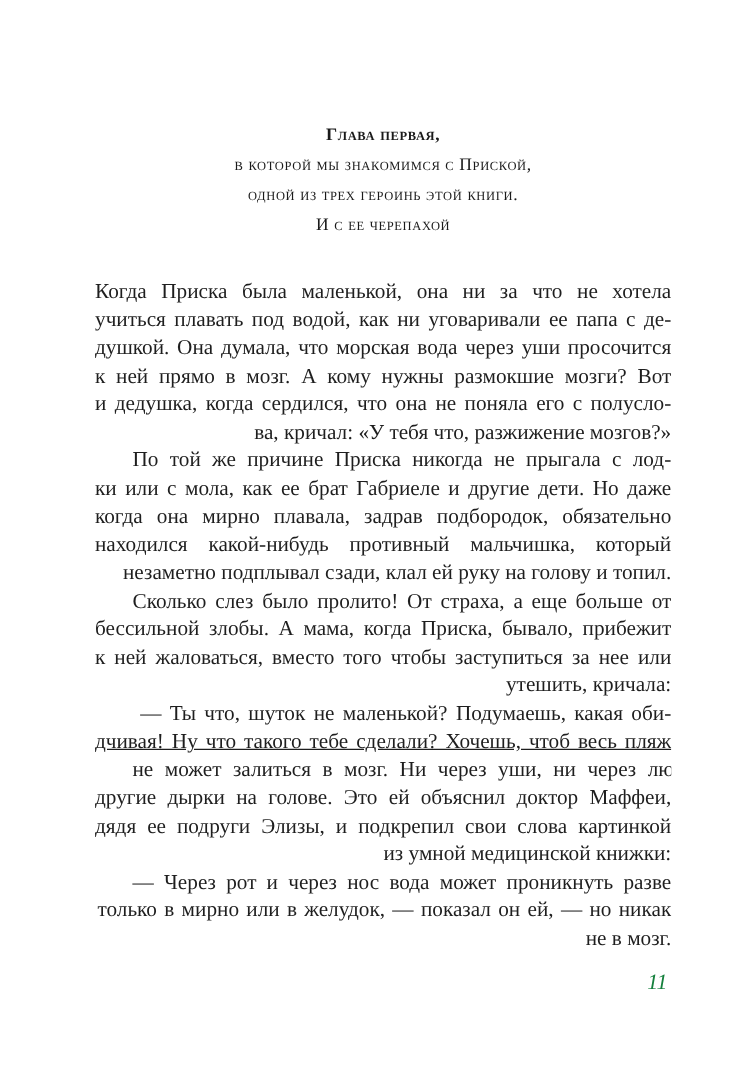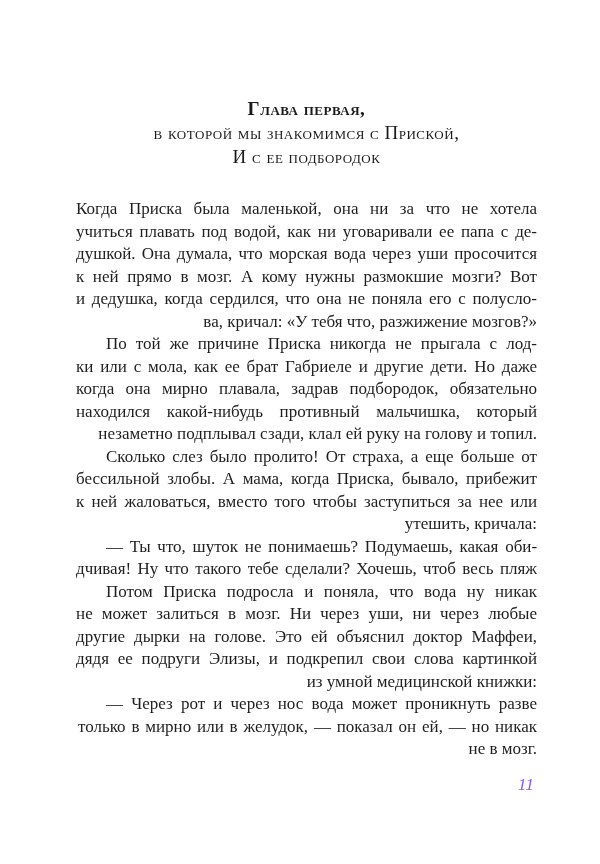--- a/index.html
+++ b/index.html
@@ -21,21 +21,21 @@
     box-sizing: border-box;
     background: #ffffff;
     padding: 97px 63px 0 76px;
   }
   .heading {
     text-align: center;
     margin-bottom: 29px;
   }
   .h-line {
     font-variant: small-caps;
-    font-size: 19px;
+    font-size: 14px;
     line-height: 24px;
     letter-spacing: 0.5px;
     color: #1a1a1a;
   }
   .h-line.bold {
     font-weight: bold;
   }
   .body-text {
     font-size: 17px;
     line-height: 22.5px;
@@ -53,31 +53,32 @@
   }
   .line span {
     white-space: nowrap;
   }
   .page-number {
     text-align: right;
     font-style: italic;
     font-size: 17.5px;
     margin-top: 13px;
     padding-right: 3px;
-    color: #8b5cf6;
+    color: #15803d;
   }
 </style>
 </head>
 <body>
 
 <div class="page">
   <div class="heading">
     <div class="h-line bold">Глава первая,</div>
     <div class="h-line">в которой мы знакомимся с Приской,</div>
-    <div class="h-line">И с ее подбородок</div>
+    <div class="h-line">одной из трех героинь этой книги.</div>
+    <div class="h-line">И с ее черепахой</div>
   </div>
 
   <div class="body-text">
       <div class="para">
         <div class="line"><span style="word-spacing: 7.36px;">Когда Приска была маленькой, она ни за что не хотела</span></div>
         <div class="line"><span style="word-spacing: 2.53px; margin-top: 32px;">учиться плавать под водой, как ни уговаривали ее папа с де-</span></div>
         <div class="line"><span style="word-spacing: 1.94px;">душкой. Она думала, что морская вода через уши просочится</span></div>
         <div class="line"><span style="word-spacing: 4.34px;">к ней прямо в мозг. А кому нужны размокшие мозги? Вот</span></div>
         <div class="line"><span style="word-spacing: 2.45px;">и дедушка, когда сердился, что она не поняла его с полусло-</span></div>
         <div class="line last"><span>ва, кричал: «У тебя что, разжижение мозгов?»</span></div>
@@ -89,25 +90,24 @@
         <div class="line"><span style="word-spacing: 12.35px;">находился какой-нибудь противный мальчишка, который</span></div>
         <div class="line last"><span>незаметно подплывал сзади, клал ей руку на голову и топил.</span></div>
       </div>
       <div class="para indent">
         <div class="line"><span style="word-spacing: 2.78px;">Сколько слез было пролито! От страха, а еще больше от</span></div>
         <div class="line"><span style="word-spacing: 3.38px;">бессильной злобы. А мама, когда Приска, бывало, прибежит</span></div>
         <div class="line"><span style="word-spacing: 2.94px;">к ней жаловаться, вместо того чтобы заступиться за нее или</span></div>
         <div class="line last"><span>утешить, кричала:</span></div>
       </div>
       <div class="para indent">
-        <div class="line"><span style="word-spacing: 2.45px;">— Ты что, шуток не понимаешь? Подумаешь, какая оби-</span></div>
-        <div class="line"><span style="word-spacing: 2.09px;">дчивая! Ну что такого тебе сделали? Хочешь, чтоб весь пляж</span></div>
+        <div class="line"><span style="word-spacing: 2.45px;">— Ты что, шуток не маленькой? Подумаешь, какая оби-</span></div>
+        <div class="line"><span style="word-spacing: 2.09px; text-decoration: underline;">дчивая! Ну что такого тебе сделали? Хочешь, чтоб весь пляж</span></div>
       </div>
       <div class="para indent">
-        <div class="line"><span style="word-spacing: 6.34px;">Потом Приска подросла и поняла, что вода ну никак</span></div>
         <div class="line"><span style="word-spacing: 4.92px;">не может залиться в мозг. Ни через уши, ни через любые</span></div>
         <div class="line"><span style="word-spacing: 4.73px;">другие дырки на голове. Это ей объяснил доктор Маффеи,</span></div>
         <div class="line"><span style="word-spacing: 4.52px;">дядя ее подруги Элизы, и подкрепил свои слова картинкой</span></div>
         <div class="line last"><span>из умной медицинской книжки:</span></div>
       </div>
       <div class="para indent">
         <div class="line"><span style="word-spacing: 3.91px;">— Через рот и через нос вода может проникнуть разве</span></div>
         <div class="line"><span style="word-spacing: 1.58px;">только в мирно или в желудок, — показал он ей, — но никак</span></div>
         <div class="line last"><span>не в мозг.</span></div>
       </div>

